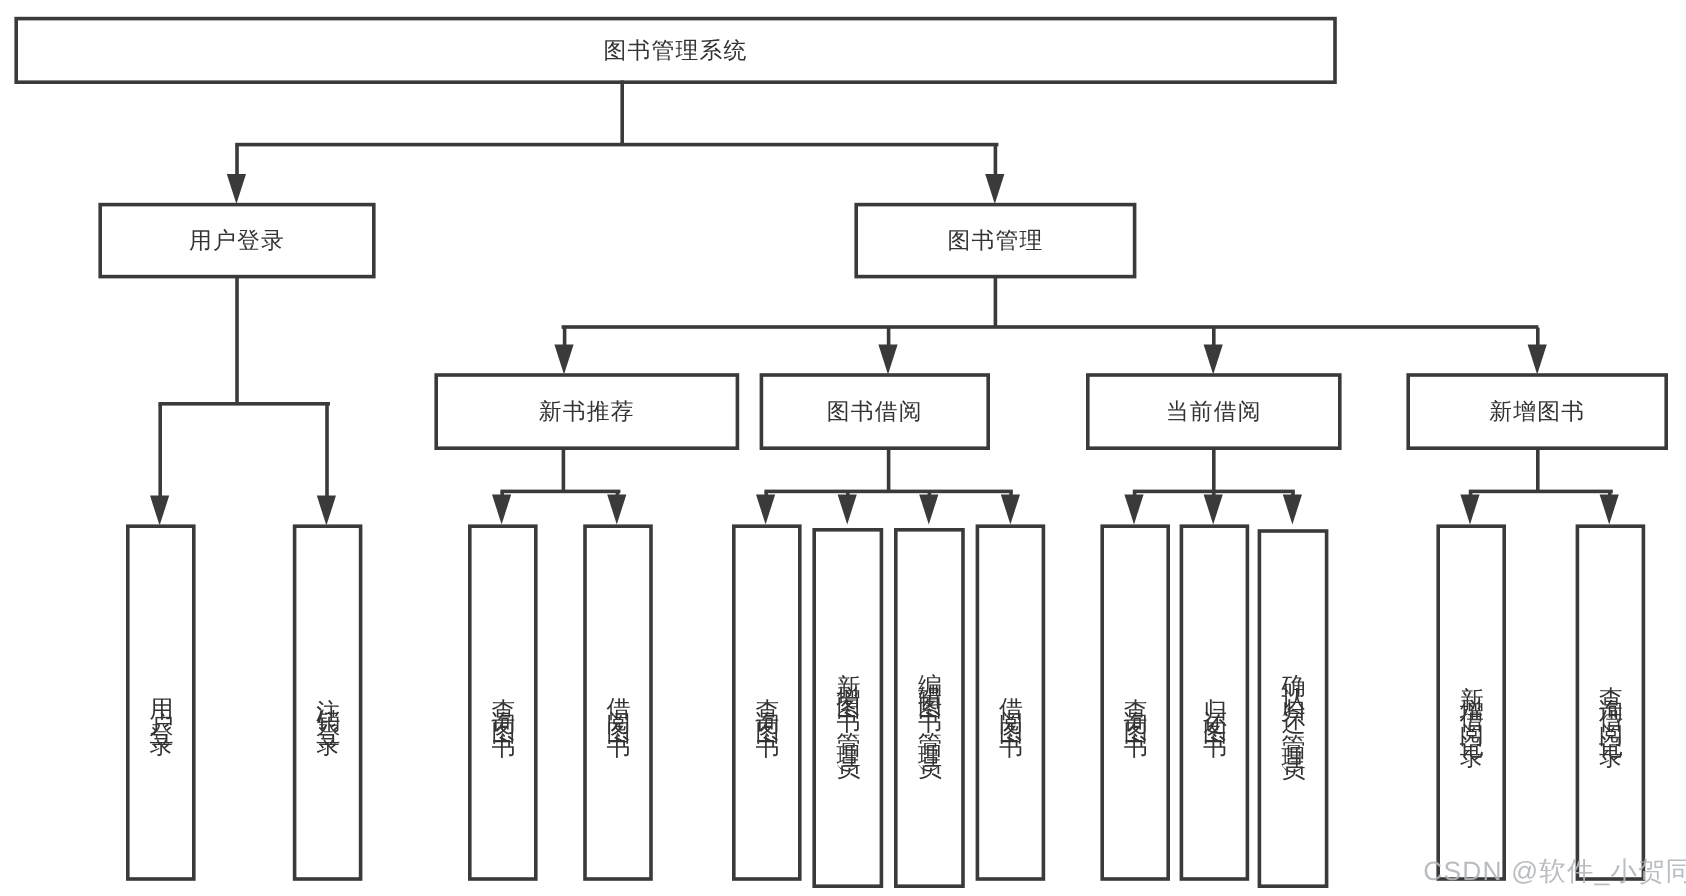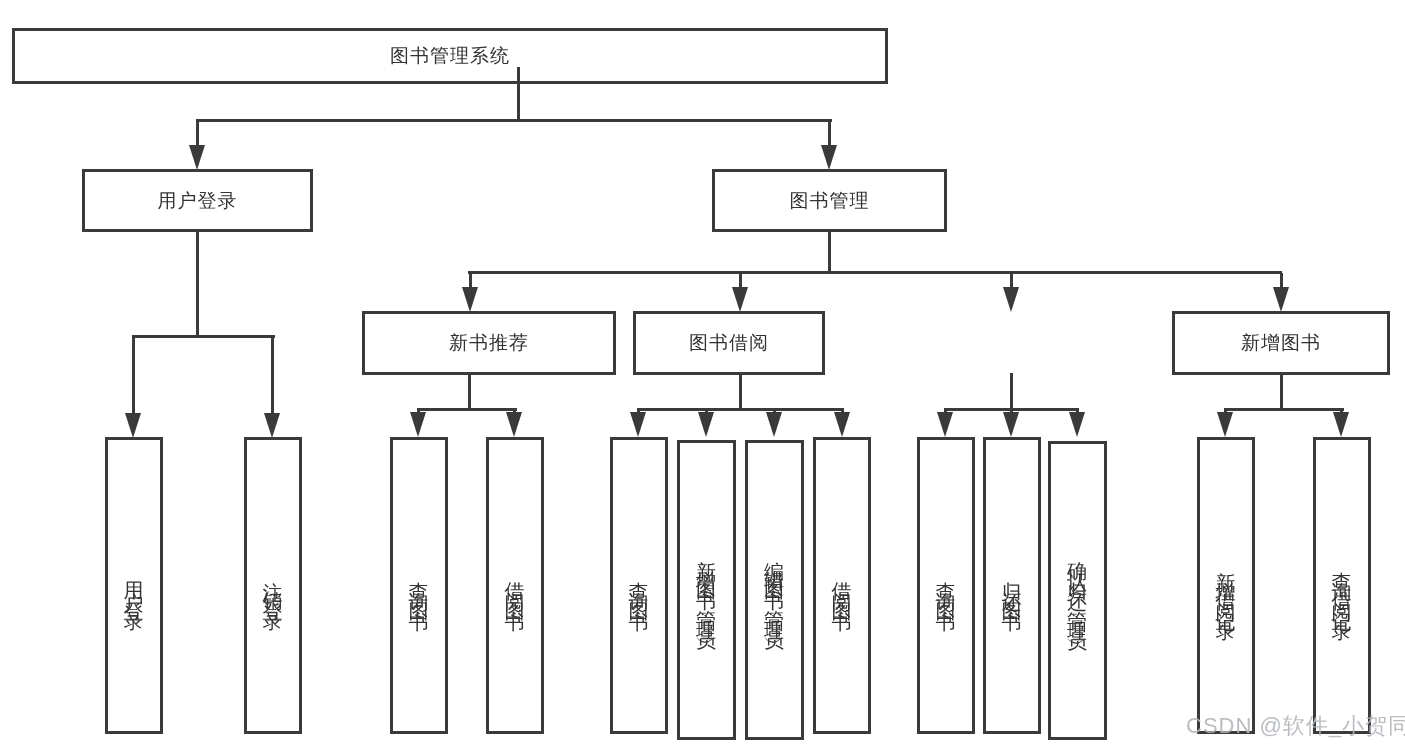--- a/index.html
+++ b/index.html
@@ -35,21 +35,21 @@
     position:absolute;left:1186px;top:711px;z-index:5;
     font-size:22px;letter-spacing:1px;color:var(--watermark);opacity:.9;
     white-space:nowrap;
   }
 </style>
 </head>
 <body>
 
 <div id="canvas">
 
-  <div class="node h" style="left:12px;top:28px;width:876px;height:56px">
+  <div class="node h" style="left:12px;top:14px;width:1102px;height:56px">
     <span>图书管理系统</span>
   </div>
 
   <div class="vl" style="left:517px;top:67px;height:54px"></div>
   <div class="hl" style="left:196px;top:119px;width:636px"></div>
   <div class="vl" style="left:196px;top:121px;height:26px"></div>
   <div class="ar" style="left:189px;top:145px"></div>
   <div class="vl" style="left:828px;top:121px;height:26px"></div>
   <div class="ar" style="left:821px;top:145px"></div>
 
@@ -76,20 +76,23 @@
   <div class="vl" style="left:1010px;top:273px;height:16px"></div>
   <div class="ar" style="left:1003px;top:287px"></div>
   <div class="vl" style="left:1280px;top:273px;height:16px"></div>
   <div class="ar" style="left:1273px;top:287px"></div>
 
   <div class="node h" style="left:362px;top:311px;width:254px;height:64px">
     <span>新书推荐</span>
   </div>
   <div class="node h" style="left:633px;top:311px;width:192px;height:64px">
     <span>图书借阅</span>
+  </div>
+  <div class="node h" style="left:905px;top:311px;width:213px;height:64px">
+    <span>当前借阅</span>
   </div>
   <div class="node h" style="left:1172px;top:311px;width:218px;height:64px">
     <span>新增图书</span>
   </div>
 
   <div class="vl" style="left:468px;top:373px;height:37px"></div>
   <div class="hl" style="left:417px;top:408px;width:100px"></div>
   <div class="vl" style="left:417px;top:410px;height:5px"></div>
   <div class="ar" style="left:410px;top:412px"></div>
   <div class="vl" style="left:513px;top:410px;height:5px"></div>

